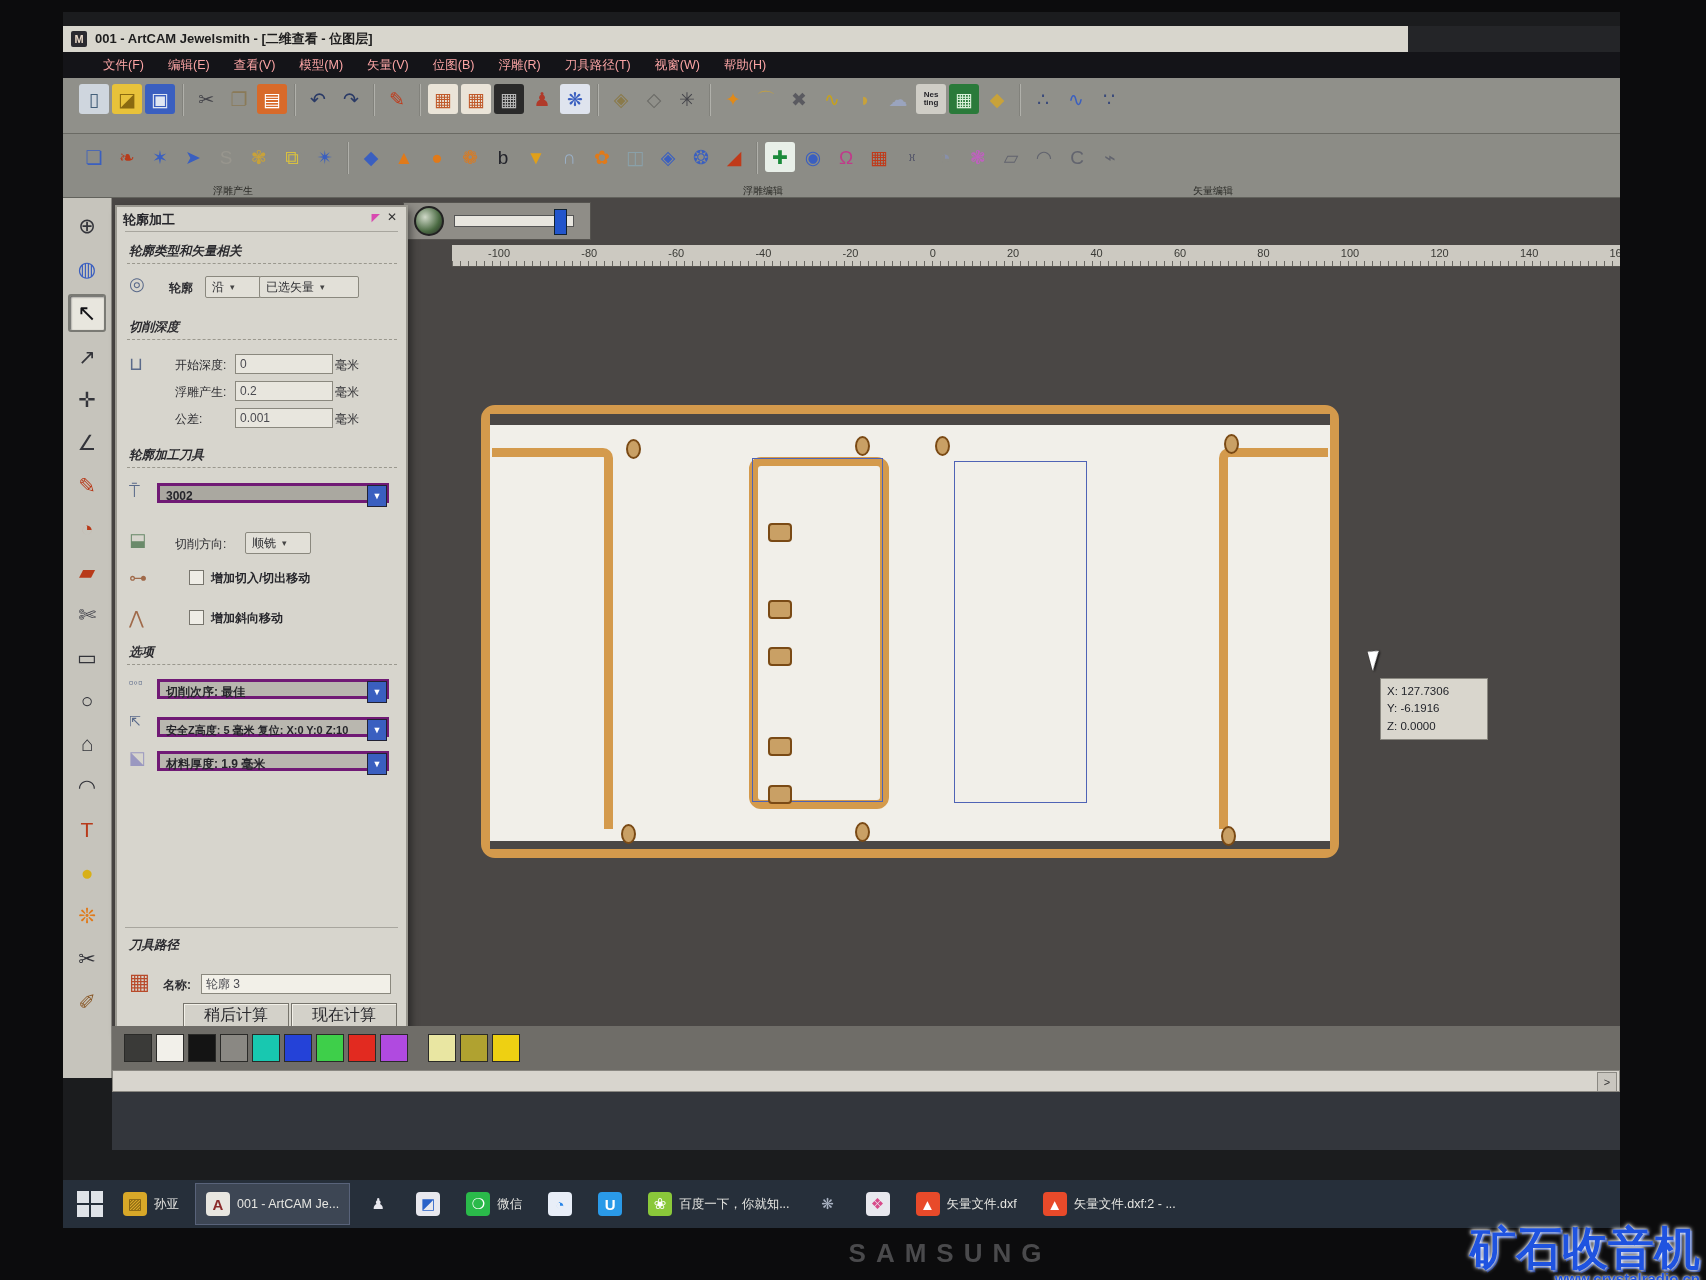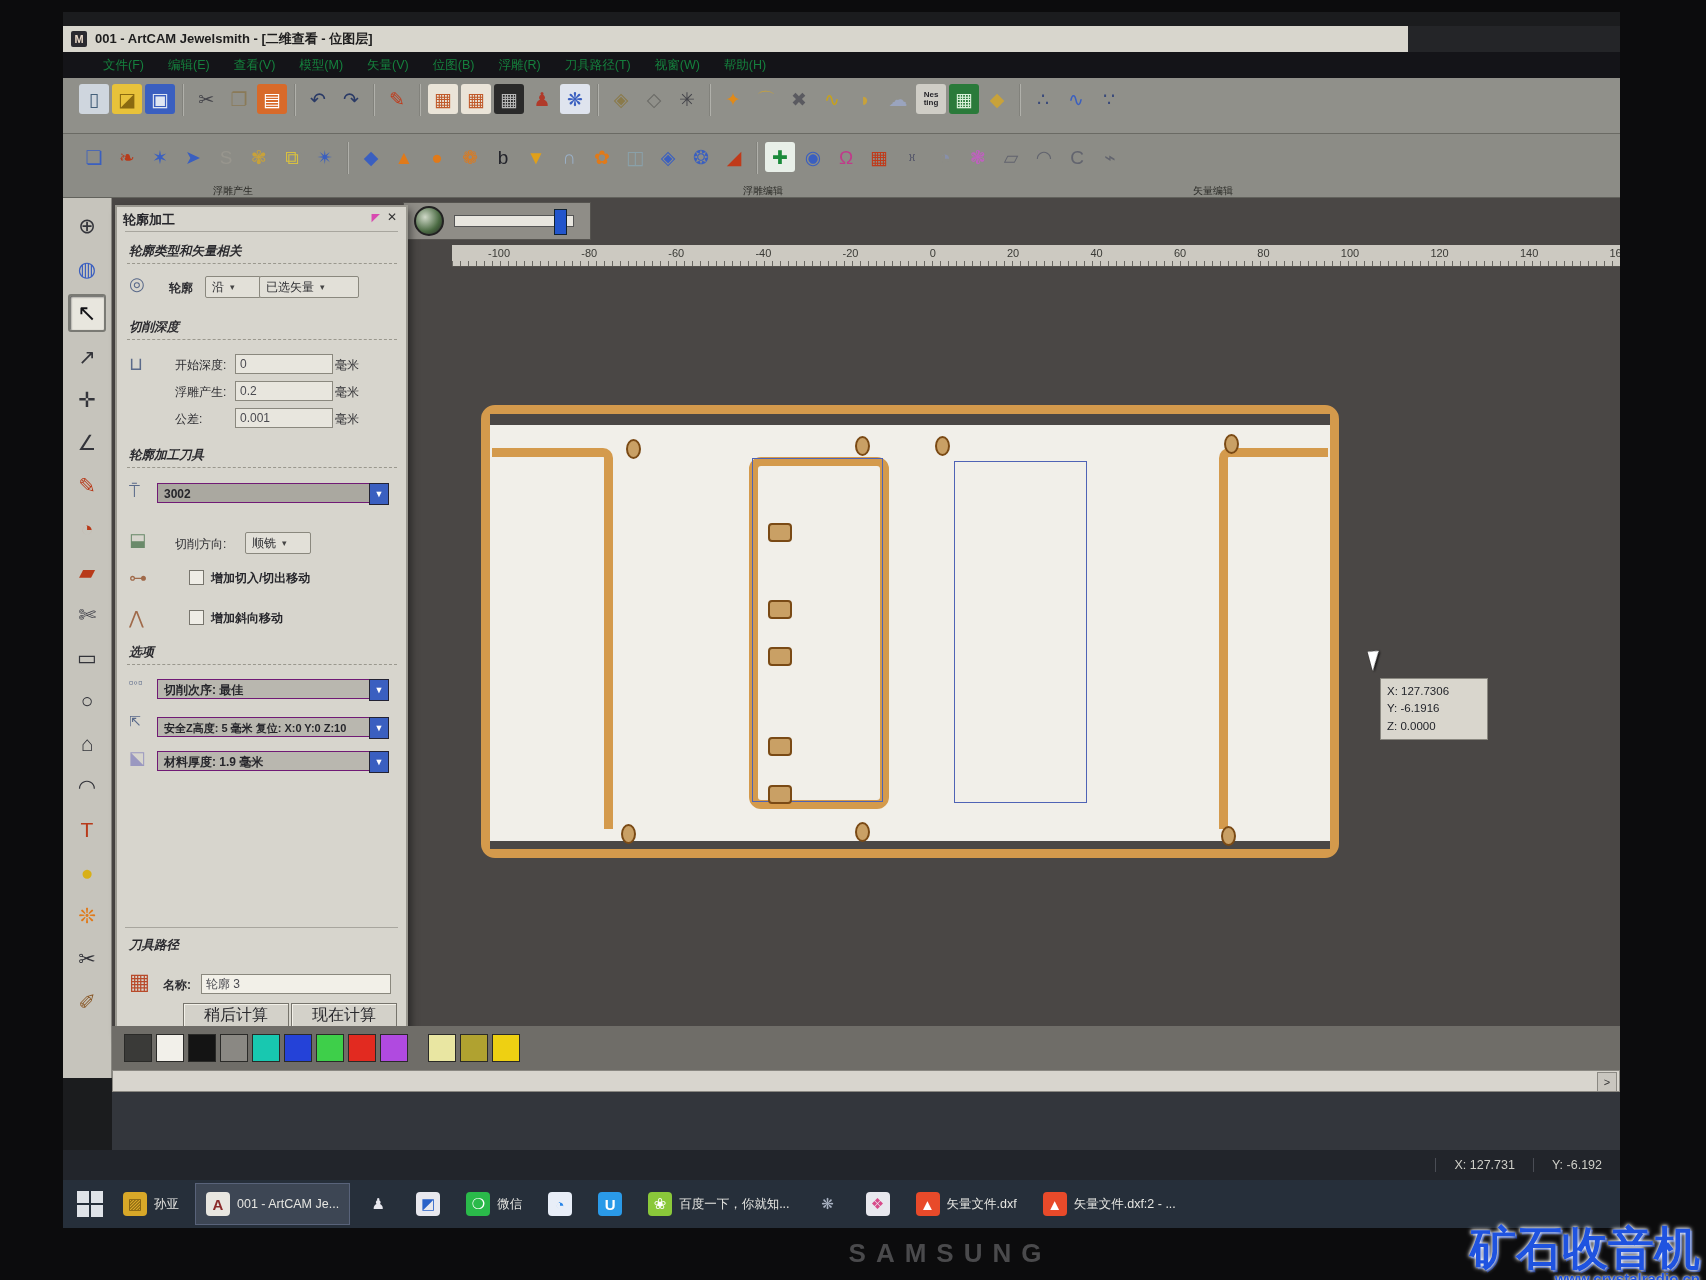--- a/index.html
+++ b/index.html
@@ -9,21 +9,21 @@
 
   
   .titlebar{position:absolute;left:0;top:14px;width:1345px;height:26px;background:#d8d6cd;
     display:flex;align-items:center;gap:8px;padding-left:8px;box-sizing:border-box;}
   .titlebar .app-logo{width:16px;height:16px;background:#2a2a30;color:#e8d8c8;font-size:11px;font-weight:bold;
     display:flex;align-items:center;justify-content:center;border-radius:2px;}
   .titlebar .title-text{font-size:13px;font-weight:bold;color:#1d1d1d;}
   .title-rest{position:absolute;left:1345px;top:14px;width:212px;height:26px;background:#242528;}
   .menubar{position:absolute;left:0;top:40px;width:1557px;height:26px;background:#141418;
     display:flex;align-items:center;gap:4px;padding-left:30px;box-sizing:border-box;}
-  .menubar .menu-item{color:#15803d;font-size:12.5px;padding:3px 10px;cursor:default;}
+  .menubar .menu-item{color:#fca5a5;font-size:12.5px;padding:3px 10px;cursor:default;}
   .menu-grip{position:absolute;left:4px;top:44px;width:6px;height:18px;
     background:repeating-linear-gradient(180deg,#555 0 2px,transparent 2px 4px);}
 
   
   .toolbar1{position:absolute;left:0;top:66px;width:1557px;height:56px;background:#90908a;
     border-bottom:1px solid #6a6a64;display:flex;align-items:flex-start;gap:3px;padding:6px 0 0 16px;box-sizing:border-box;}
   .toolbar2{position:absolute;left:0;top:122px;width:1557px;height:64px;background:#8c8c86;
     border-bottom:1px solid #62625c;display:flex;align-items:flex-start;gap:3px;padding:8px 0 0 16px;box-sizing:border-box;}
   .tb-icon{width:30px;height:30px;border-radius:3px;display:flex;align-items:center;justify-content:center;
     font-size:19px;line-height:1;flex:0 0 auto;cursor:default;}
@@ -85,21 +85,21 @@
   .panel-pin{position:absolute;right:26px;top:4px;color:#d84ab0;font-size:11px;}
   .sec-head{position:absolute;left:12px;font-weight:bold;font-style:italic;color:#2a2a2e;font-size:12.5px;}
   .sec-rule{position:absolute;left:10px;width:270px;border-top:1px dashed #9a988e;}
   .p-icon{position:absolute;left:12px;font-size:18px;color:#5a6a8a;}
   .p-label{position:absolute;font-size:12px;color:#2e2e32;}
   .p-input{position:absolute;width:88px;height:18px;background:#e8e6de;border:1px solid #8a887e;
     font-size:12px;color:#4a4a50;padding:0 4px;line-height:18px;}
   .p-select{position:absolute;height:20px;background:#e2e0d8;border:1px solid #8a887e;border-radius:2px;
     display:flex;align-items:center;gap:6px;padding:0 6px;font-size:12px;color:#2e2e32;}
   .p-select .caret{font-size:9px;color:#444;}
-  .p-bar{position:absolute;left:40px;width:232px;height:20px;background:#b9b7af;border:1px solid #701a75;
+  .p-bar{position:absolute;left:40px;width:232px;height:20px;background:#b9b7af;border:3px solid #701a75;
     font-size:12px;font-weight:bold;color:#26262b;line-height:20px;padding-left:6px;box-sizing:border-box;}
   .dd-btn{position:absolute;right:-1px;top:-1px;width:18px;height:20px;background:#3a5fc0;color:#fff;
     font-size:9px;display:flex;align-items:center;justify-content:center;border:1px solid #223;}
   .p-check{position:absolute;left:72px;width:13px;height:13px;background:#efede6;border:1px solid #77756d;}
   .chk-label{position:absolute;left:94px;font-size:12px;font-weight:bold;color:#26262b;}
   .panel-divider{position:absolute;left:8px;width:273px;border-top:1px solid #a8a69e;}
   .p-btn{position:absolute;width:104px;height:22px;background:#d3d1c9;border:1px solid #76746c;
     box-shadow:1px 1px 0 #f2f0e8 inset;font-size:16px;color:#2a2a2e;display:flex;align-items:center;justify-content:center;cursor:default;}
 
   
@@ -425,24 +425,20 @@
         <span class="swatch" style="background: rgb(226, 42, 32);"></span>
         <span class="swatch" style="background: rgb(176, 74, 224);"></span>
         <span class="swatch gap" style="background: rgb(233, 230, 162);"></span>
         <span class="swatch" style="background: rgb(176, 162, 48);"></span>
         <span class="swatch" style="background: rgb(238, 208, 18);"></span>
       </div>
     <div class="hscroll">
       <span class="arrow">&gt;</span>
     </div>
     <div class="darkband"></div>
-    <div class="statusbar">
-      <span class="seg">X: 127.731</span>
-      <span class="seg">Y: -6.192</span>
-    </div>
 
     <div class="taskbar">
       <span class="start-btn">
           <i></i>
           <i></i>
           <i></i>
           <i></i>
         </span>
       <span style="display:flex;align-items:center;gap:6px;">
 

